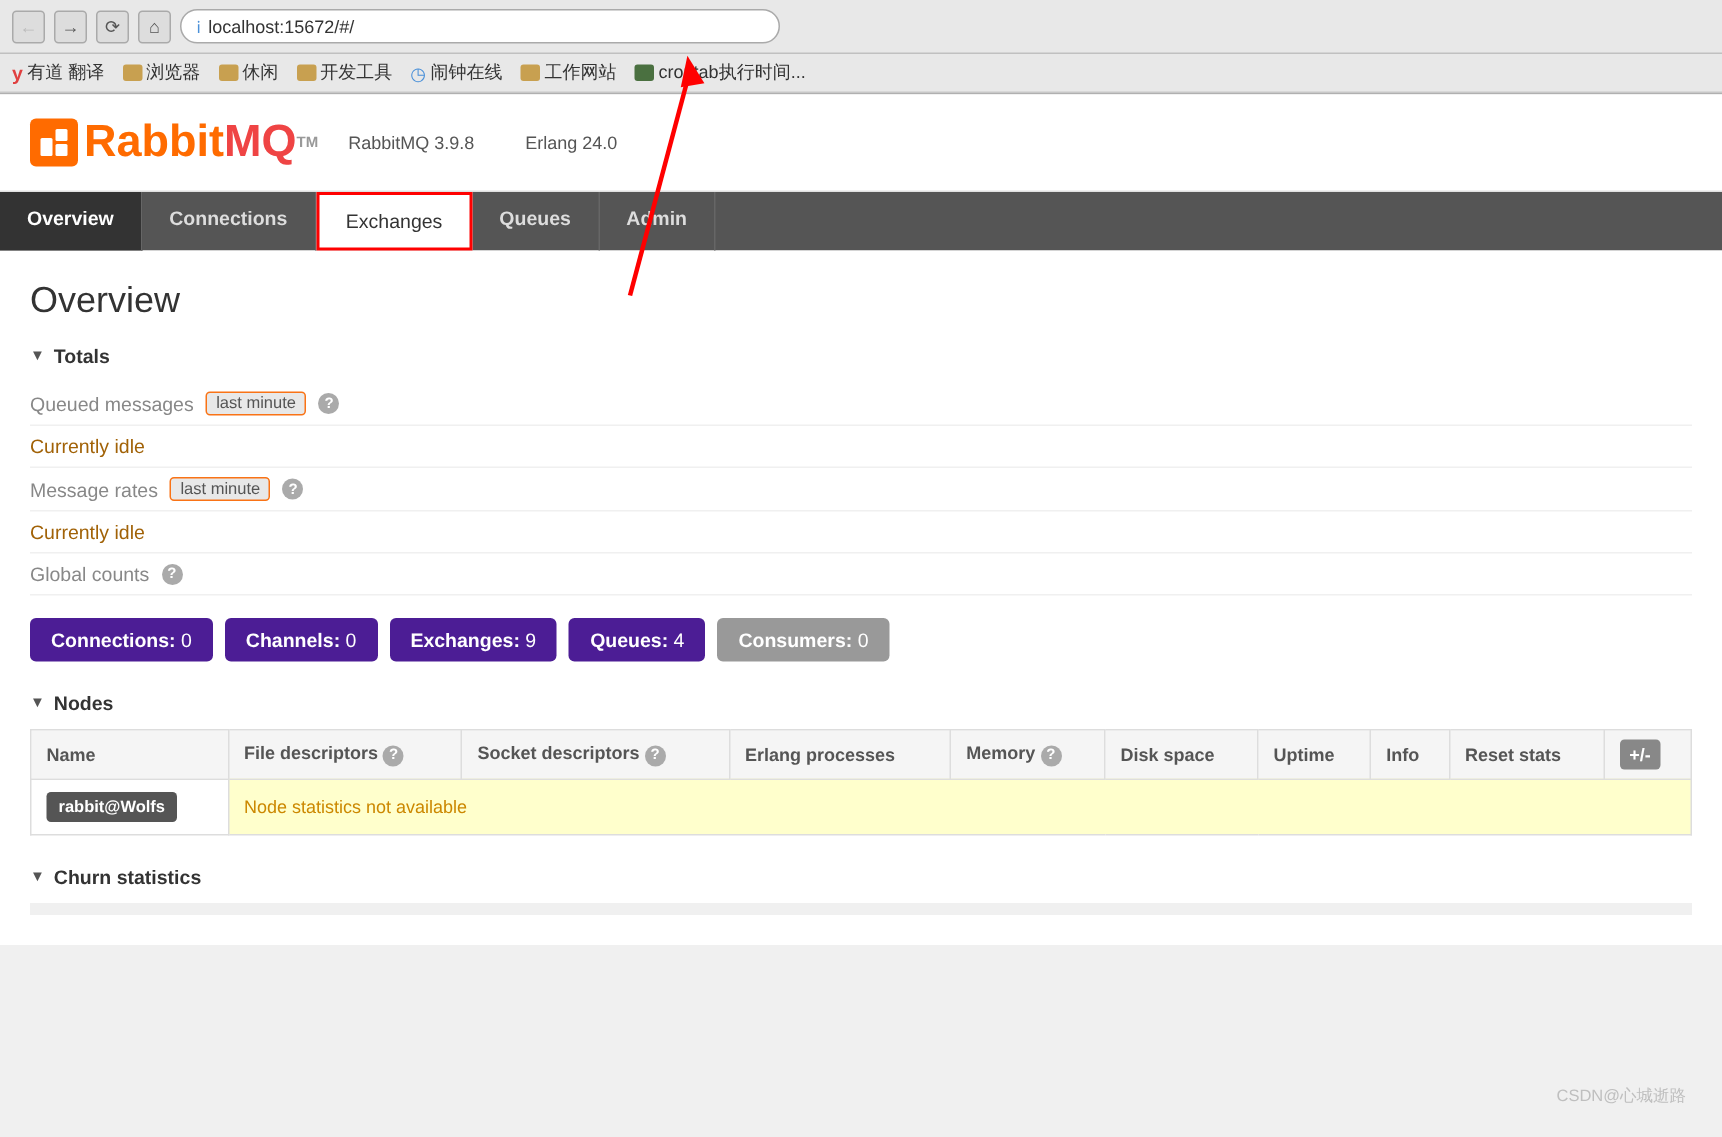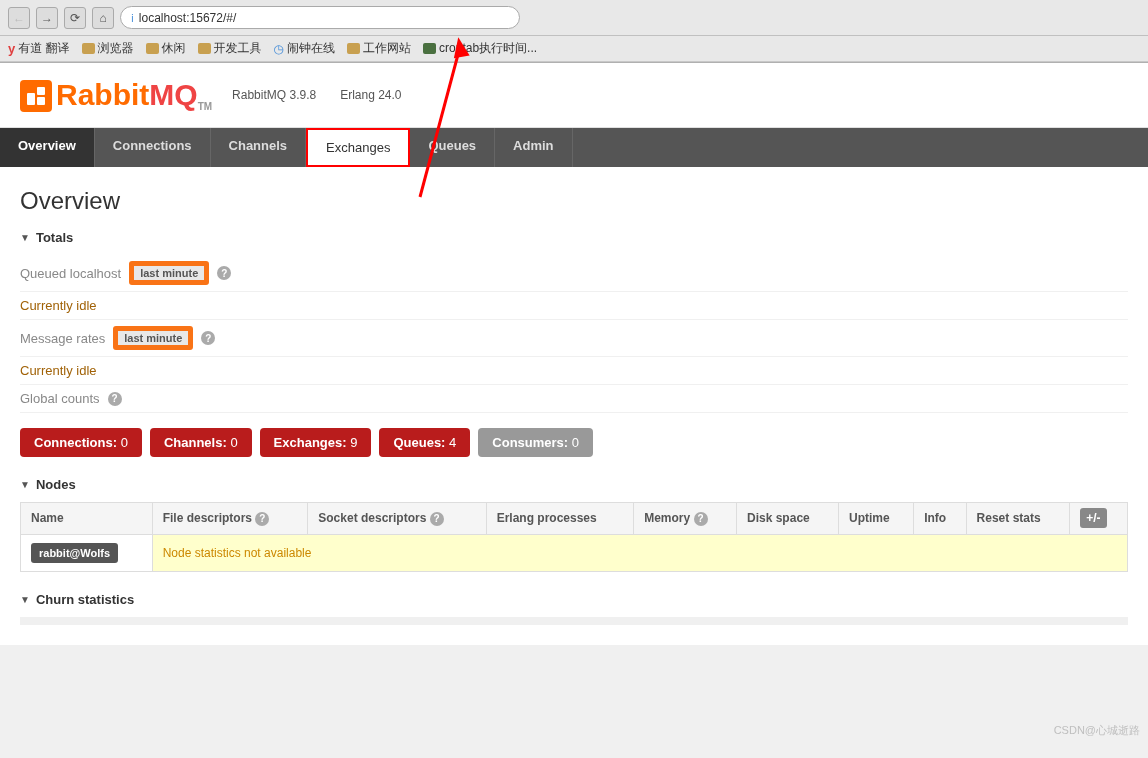--- a/index.html
+++ b/index.html
@@ -33,30 +33,30 @@
     .bookmark-item { display: flex; align-items: center; gap: 3px; color: #333; cursor: pointer; }
 
     
     .page { background: white; }
 
     
     .app-header {
       padding: 15px 20px 10px; background: white; border-bottom: 1px solid #e0e0e0;
     }
     .logo-row { display: flex; align-items: center; gap: 20px; margin-bottom: 5px; }
-    .logo { display: flex; align-items: flex-end; font-size: 28px; font-weight: bold; color: #ff6b00; }
+    .logo { display: flex; align-items: center; font-size: 28px; font-weight: bold; color: #ff6b00; }
     .logo-icon {
       width: 32px; height: 32px; background: #ff6b00; border-radius: 4px;
       margin-right: 4px; display: flex; align-items: center; justify-content: center;
       color: white; font-size: 14px; font-weight: bold;
     }
     .logo-rabbit { color: #ff6b00; font-size: 30px; font-weight: bold; }
     .logo-mq { color: #ef4444; font-size: 30px; font-weight: bold; }
     .logo-tm { color: #999; font-size: 10px; vertical-align: super; }
-    .version-info { display: flex; gap: 24px; font-size: 12px; color: #555; }
+    .version-info { display: flex; gap: 34px; font-size: 12px; color: #555; }
 
     
     .nav-tabs {
       display: flex; background: #555; padding: 0;
     }
     .nav-tab {
       padding: 10px 18px; color: #ddd; cursor: pointer; font-size: 13px;
       border-right: 1px solid #666; font-weight: bold;
     }
     .nav-tab.active { background: #333; color: white; }
@@ -75,34 +75,34 @@
     }
     .triangle { color: #555; font-size: 10px; }
 
     
     .data-row {
       display: flex; align-items: center; gap: 8px;
       padding: 6px 0; border-bottom: 1px solid #f0f0f0; color: #888;
     }
     .data-label { color: #888; }
     .data-badge {
-      background: #e8e8e8; border: 5px solid #f97316; padding: 1px 6px;
-      border-radius: 3px; font-size: 11px; color: #555; font-weight: bold;
+      background: #e8e8e8; border: 1px solid #f97316; padding: 1px 6px;
+      border-radius: 3px; font-size: 11px; color: #555;
     }
     .help-icon {
       width: 14px; height: 14px; background: #aaa; border-radius: 50%;
       display: inline-flex; align-items: center; justify-content: center;
       color: white; font-size: 10px; cursor: pointer; font-weight: bold;
     }
     .status-text { color: #a16207; font-style: normal; }
 
     
     .stats-row { display: flex; gap: 8px; margin: 15px 0; }
     .stat-btn {
-      padding: 7px 14px; background: #b91c1c; color: white; border: none;
+      padding: 7px 14px; background: #4c1d95; color: white; border: none;
       border-radius: 4px; cursor: pointer; font-size: 13px; font-weight: bold;
     }
     .stat-btn .count { font-weight: normal; }
 
     
     .nodes-section { margin-top: 20px; }
     .nodes-table { width: 100%; border-collapse: collapse; border: 1px solid #ddd; padding-left: 11px; }
     .nodes-table th {
       background: #f5f5f5; padding: 8px 10px; text-align: left;
       border: 1px solid #ddd; font-size: 12px; color: #555; font-weight: bold;
@@ -120,21 +120,21 @@
     .plus-minus { background: #888; color: white; padding: 3px 6px; border-radius: 3px; }
 
     
     .churn-section { margin-top: 20px; }
 
     
     .scroll-hint { height: 8px; background: #f0f0f0; margin-top: 2px; }
 
     
     .watermark {
-      position: fixed; bottom: 20px; right: 8px;
+      position: fixed; bottom: 20px; right: 24px;
       color: #aaa; font-size: 11px; opacity: 0.7;
     }
   </style>
 </head>
 <body>
 
 <div class="browser-chrome">
 
   <div class="nav-bar">
     <div class="nav-btn disabled">←</div>
@@ -198,21 +198,20 @@
       <div class="version-info">
         <span>RabbitMQ 3.9.8</span>
         <span>Erlang 24.0</span>
       </div>
     </div>
   </div>
 
   <div class="nav-tabs">
     <div class="nav-tab active">Overview</div>
     <div class="nav-tab">Connections</div>
-    <div class="nav-tab">Channels</div>
     <div class="nav-tab highlighted" style="border: 2px solid red; background: white; color: #333; padding: 10px 18px; font-weight: normal; font-size: 13px; cursor: pointer;">Exchanges</div>
     <div class="nav-tab">Queues</div>
     <div class="nav-tab">Admin</div>
   </div>
 
   <div class="main-content">
 
     <div style="position:relative; height:0; overflow:visible;">
       <svg style="position:absolute; top:-160px; left:340px; pointer-events:none; z-index:100;" width="120" height="180" viewBox="0 0 120 180">
 
@@ -223,21 +222,21 @@
     </div>
 
     <h1>Overview</h1>
 
     <div class="section-header">
       <span class="triangle">▼</span>
       <span>Totals</span>
     </div>
 
     <div class="data-row">
-      <span class="data-label">Queued localhost</span>
+      <span class="data-label">Queued messages</span>
       <span class="data-badge">last minute</span>
       <span class="help-icon">?</span>
     </div>
 
     <div class="data-row">
       <span class="status-text">Currently idle</span>
     </div>
 
     <div class="data-row">
       <span class="data-label">Message rates</span>

